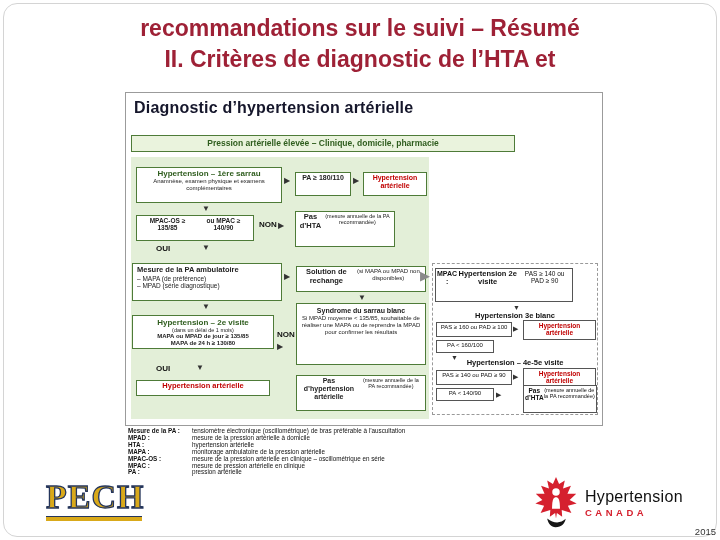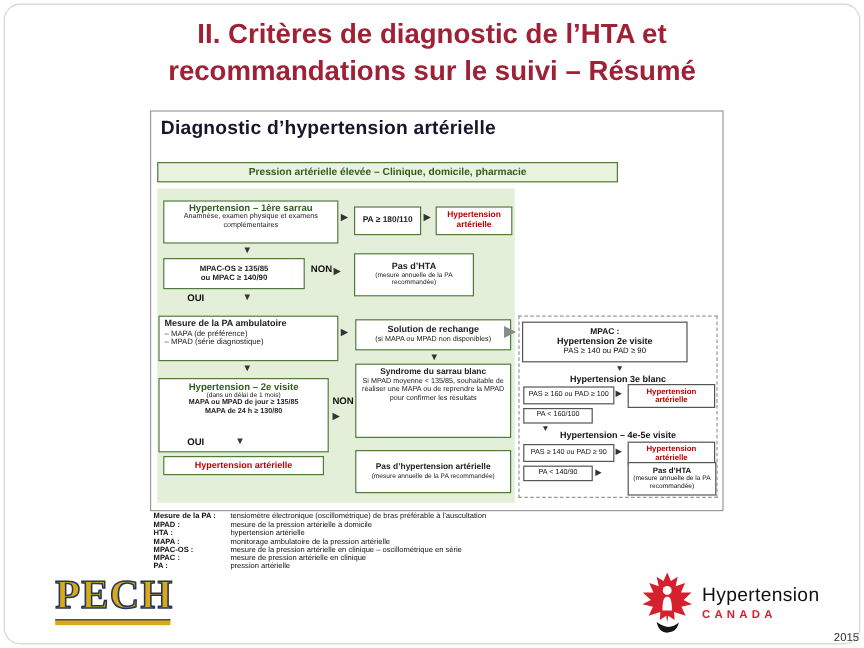--- a/index.html
+++ b/index.html
@@ -11,21 +11,21 @@
                color:#9e2136;font-weight:bold;font-size:23px;line-height:31px}
   
   .fc{position:absolute;left:125px;top:92px;width:478px;height:334px;border:1px solid #9b9b9b;background:#fff}
   .fc-title{position:absolute;left:8px;top:6px;font-size:16px;font-weight:bold;color:#15162b;letter-spacing:.2px}
   .banner{position:absolute;left:5px;top:42px;width:384px;height:17px;border:1px solid #4e7b38;
           background:#eaf3dd;color:#2f5d1e;font-weight:bold;font-size:8.5px;line-height:15px;text-align:center}
   .green-panel{position:absolute;left:5px;top:64px;width:298px;height:262px;background:#e3efd8}
   .gbox{position:absolute;border:1px solid #4e7b38;background:#fff;text-align:center;line-height:1.14;padding:1px 2px}
   .bb{border-width:1.5px}
   .wbox{position:absolute;border:1px solid #555;background:#fff;text-align:center;line-height:1.12;padding:1px}
-  .vc{display:flex;flex-direction:column;justify-content:center}
+  .vc{display:flex;flex-direction:row;justify-content:center}
   .gtitle{color:#2f5d1e;font-weight:bold}
   .redtxt{color:#c00000;font-weight:bold}
   .dk{color:#222}
   .b{font-weight:bold}
   .t5{font-size:5.5px}.t6{font-size:6px}.t65{font-size:6.5px}.t7{font-size:7px}
   .t75{font-size:7.5px}.t8{font-size:8px}
   .lbl{position:absolute;font-weight:bold;font-size:8px;color:#111;line-height:1}
   .ar{position:absolute;color:#333;font-size:8px;line-height:1}
   .ar-r::before{content:"\25B6"}
   .ar-d::before{content:"\25BC"}
@@ -47,22 +47,22 @@
   .hc-country{font-size:9.5px;color:#d5202e;letter-spacing:3.5px;font-weight:bold;margin-top:1px}
   .year{position:absolute;right:4px;top:526px;font-size:9.5px;color:#333}
 </style>
 </head>
 <body>
 
 <div class="slide">
   <div class="slide-frame"></div>
 
   <div class="slide-title">
+    <div>recommandations sur le suivi – Résumé</div>
     <div>II. Critères de diagnostic de l’HTA et</div>
-    <div>recommandations sur le suivi – Résumé</div>
   </div>
 
   <div class="fc">
     <div class="fc-title">Diagnostic d’hypertension artérielle</div>
     <div class="banner">Pression artérielle élevée – Clinique, domicile, pharmacie</div>
     <div class="green-panel"></div>
 
     <div class="gbox bb" style="left:10px;top:74px;width:146px;height:36px">
       <div class="gtitle t8">Hypertension – 1ère sarrau</div>
       <div class="dk t6">Anamnèse, examen physique et examens complémentaires</div>
@@ -101,21 +101,21 @@
       <div class="dk t6">(si MAPA ou MPAD non disponibles)</div>
     </div>
     <span class="ar ar-d" style="left:232px;top:201px"></span>
 
     <div class="gbox" style="left:170px;top:210px;width:130px;height:62px;padding:3px">
       <div class="dk b t7">Syndrome du sarrau blanc</div>
       <div class="dk t6" style="line-height:1.2">Si MPAD moyenne &lt; 135/85, souhaitable de réaliser une MAPA ou de reprendre la MPAD pour confirmer les résultats</div>
     </div>
     <span class="ar ar-d" style="left:76px;top:210px"></span>
 
-    <div class="gbox bb" style="left:6px;top:222px;width:142px;height:62px;padding-top:2px">
+    <div class="gbox bb" style="left:6px;top:222px;width:142px;height:34px;padding-top:2px">
       <div class="gtitle t8">Hypertension – 2e visite</div>
       <div class="dk t5">(dans un délai de 1 mois)</div>
       <div class="dk b t6">MAPA ou MPAD de jour ≥ 135/85</div>
       <div class="dk b t6">MAPA de 24 h ≥ 130/80</div>
     </div>
     <span class="lbl" style="left:151px;top:238px">NON</span>
     <span class="ar ar-r" style="left:151px;top:250px"></span>
     <span class="lbl" style="left:30px;top:272px">OUI</span>
     <span class="ar ar-d" style="left:70px;top:271px"></span>
 

